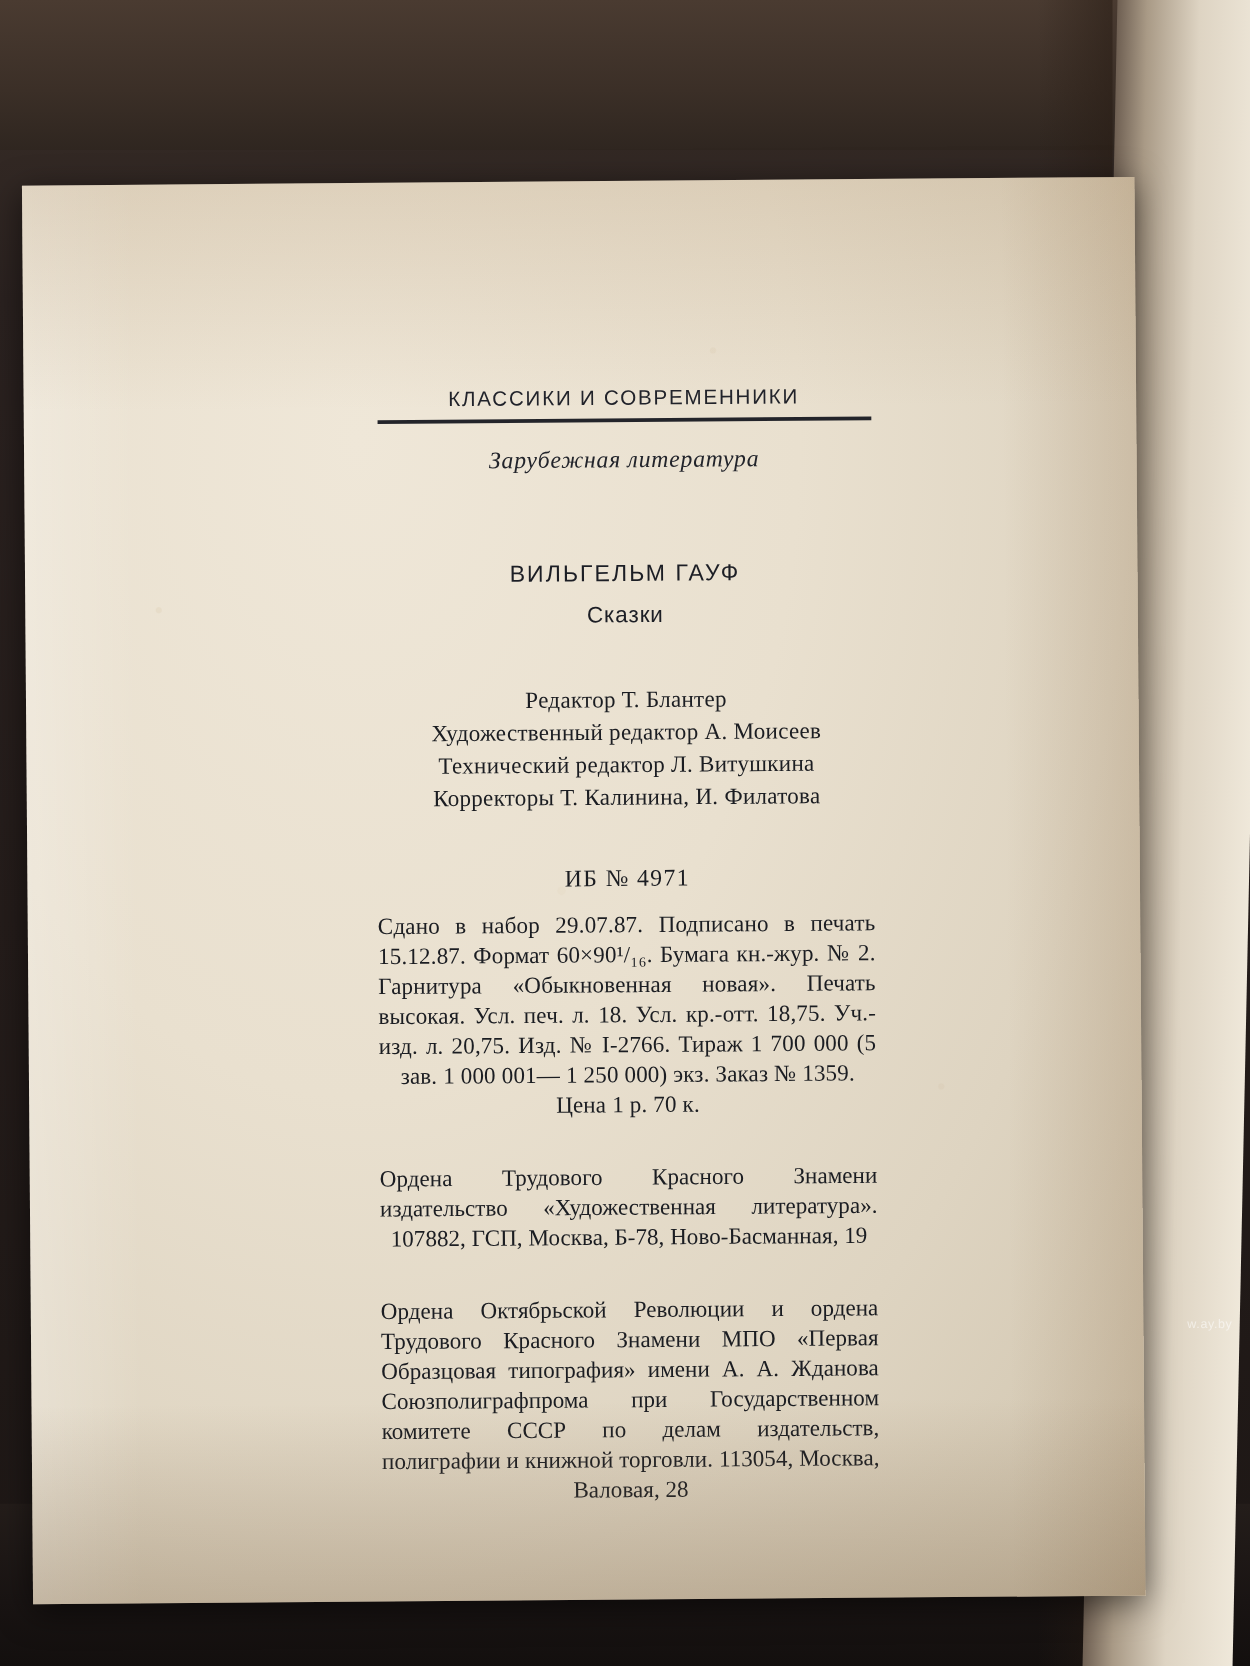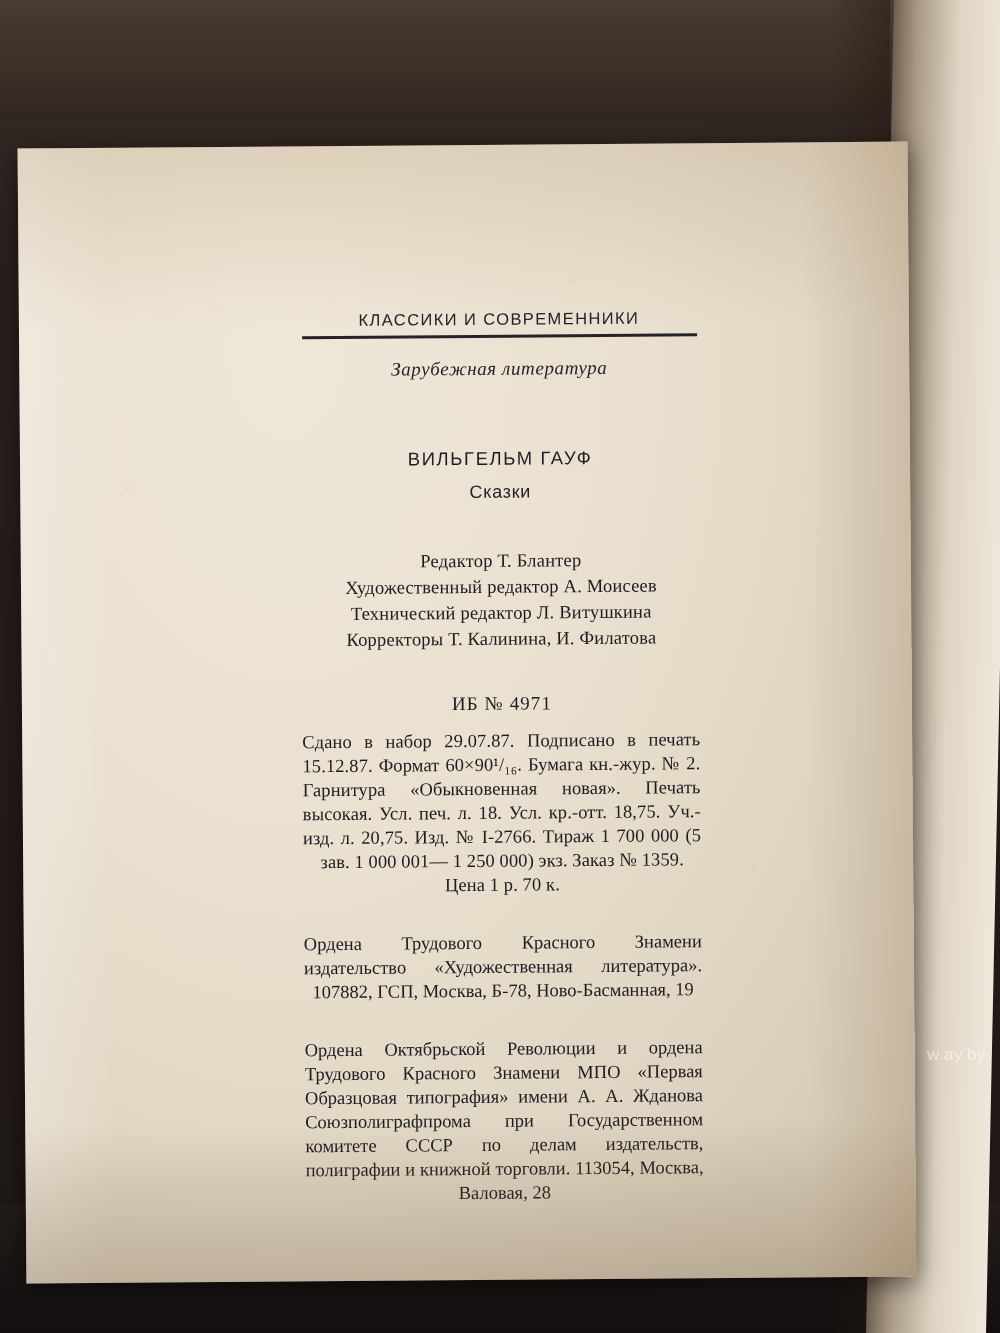--- a/index.html
+++ b/index.html
@@ -176,21 +176,21 @@
     text-align: justify;
     text-align-last: center;
     width: 398px;
   }
 
   .watermark {
     position: absolute;
     right: 14px;
     bottom: 268px;
     font-family: "Liberation Sans", sans-serif;
-    font-size: 17px;
+    font-size: 10px;
     color: rgba(255,255,255,0.55);
     letter-spacing: .5px;
   }
 </style>
 </head>
 <body>
 
 <div id="page">
 
   <div class="bg-desk"></div>

